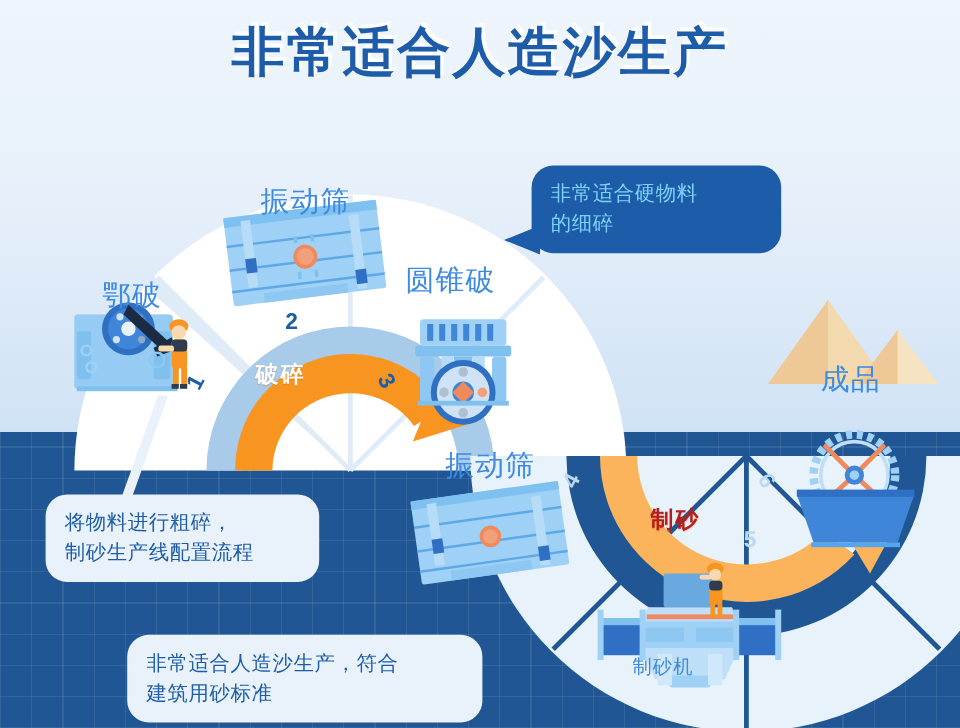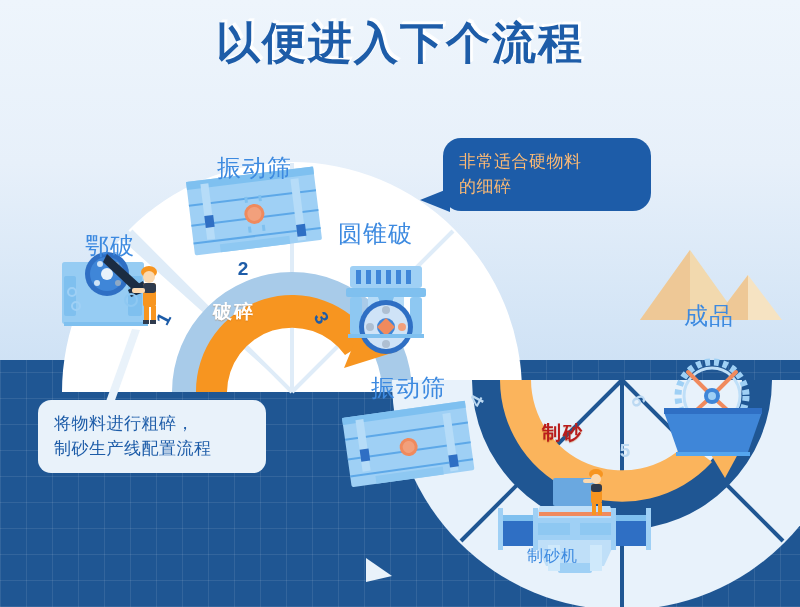--- a/index.html
+++ b/index.html
@@ -50,33 +50,33 @@
     position:absolute;font-size:19px;font-weight:600;color:#1d5ca8;
     width:22px;text-align:center;
   }
   .num-lite{color:#bcd9f2;}
 
   
   .callout{
     position:absolute;border-radius:18px;padding:12px 16px;
     font-size:17px;line-height:1.45;letter-spacing:.5px;
   }
-  .callout-dark{background:#1d5ca8;color:#fdba74;}
+  .callout-dark{background:#1d5ca8;color:#7dd3fc;}
   .callout-light{background:#e9f2fa;color:#1d5ca8;}
 </style>
 </head>
 <body>
 
 <div id="stage">
 
   <div class="bg-top"></div>
   <div class="bg-bottom"></div>
   <div class="bg-grid"></div>
 
-  <div class="title">以便进入下个流程</div>
+  <div class="title">非常适合人造沙生产</div>
 
   <svg width="800" height="607" style="position:absolute;left:0;top:0;">
 
     <path d="M 62 392 A 230 230 0 0 1 522 392 Z" fill="#ffffff"></path>
 
     <path d="M 292 392 L 120 238 L 128 230 L 292 392 Z" fill="#dfecf8"></path>
     <g stroke="#dfecf8" stroke-width="4" fill="none">
       <line x1="292" y1="392" x2="131" y2="231"></line>
       <line x1="292" y1="392" x2="292" y2="163"></line>
       <line x1="292" y1="392" x2="453" y2="231"></line>
@@ -274,22 +274,26 @@
   <div class="arc-word" style="left:542px;top:420px;color:#b91c1c;">制砂</div>
 
   <div class="callout callout-dark" style="left:443px;top:138px;width:176px;">
     <div>非常适合硬物料</div>
     <div>的细碎</div>
   </div>
   <svg style="position:absolute;left:418px;top:186px;" width="34" height="34">
     <path d="M 32 2 L 32 26 L 2 14 Z" fill="#1d5ca8"></path>
   </svg>
 
-  <div class="callout callout-light" style="left:38px;top:400px;width:196px;border-radius:13px;">
+  <div class="callout callout-light" style="left:38px;top:412px;width:196px;">
     <div>将物料进行粗碎，</div>
     <div>制砂生产线配置流程</div>
   </div>
 
+  <div class="callout callout-light" style="left:106px;top:529px;width:264px;">
+    <div>非常适合人造沙生产，符合</div>
+    <div>建筑用砂标准</div>
+  </div>
   <svg style="position:absolute;left:366px;top:556px;" width="30" height="32">
     <path d="M 0 2 L 0 26 L 26 20 Z" fill="#e9f2fa"></path>
   </svg>
 
 </div>
 
 </body></html>

